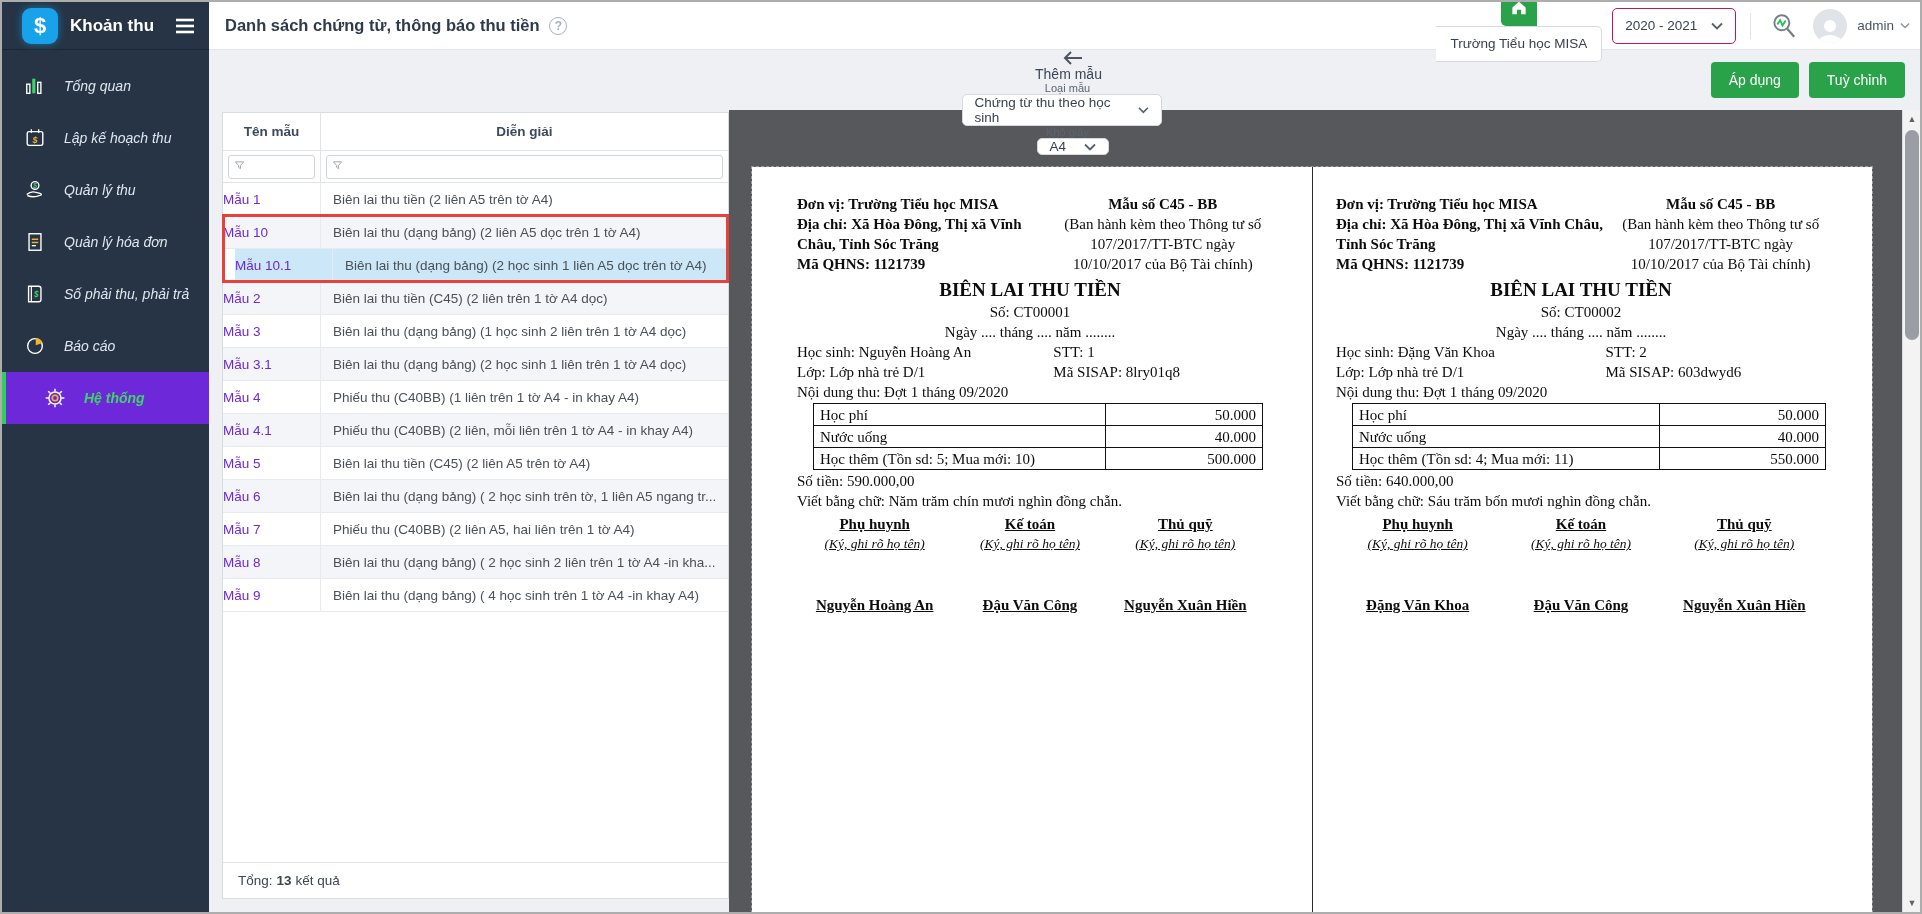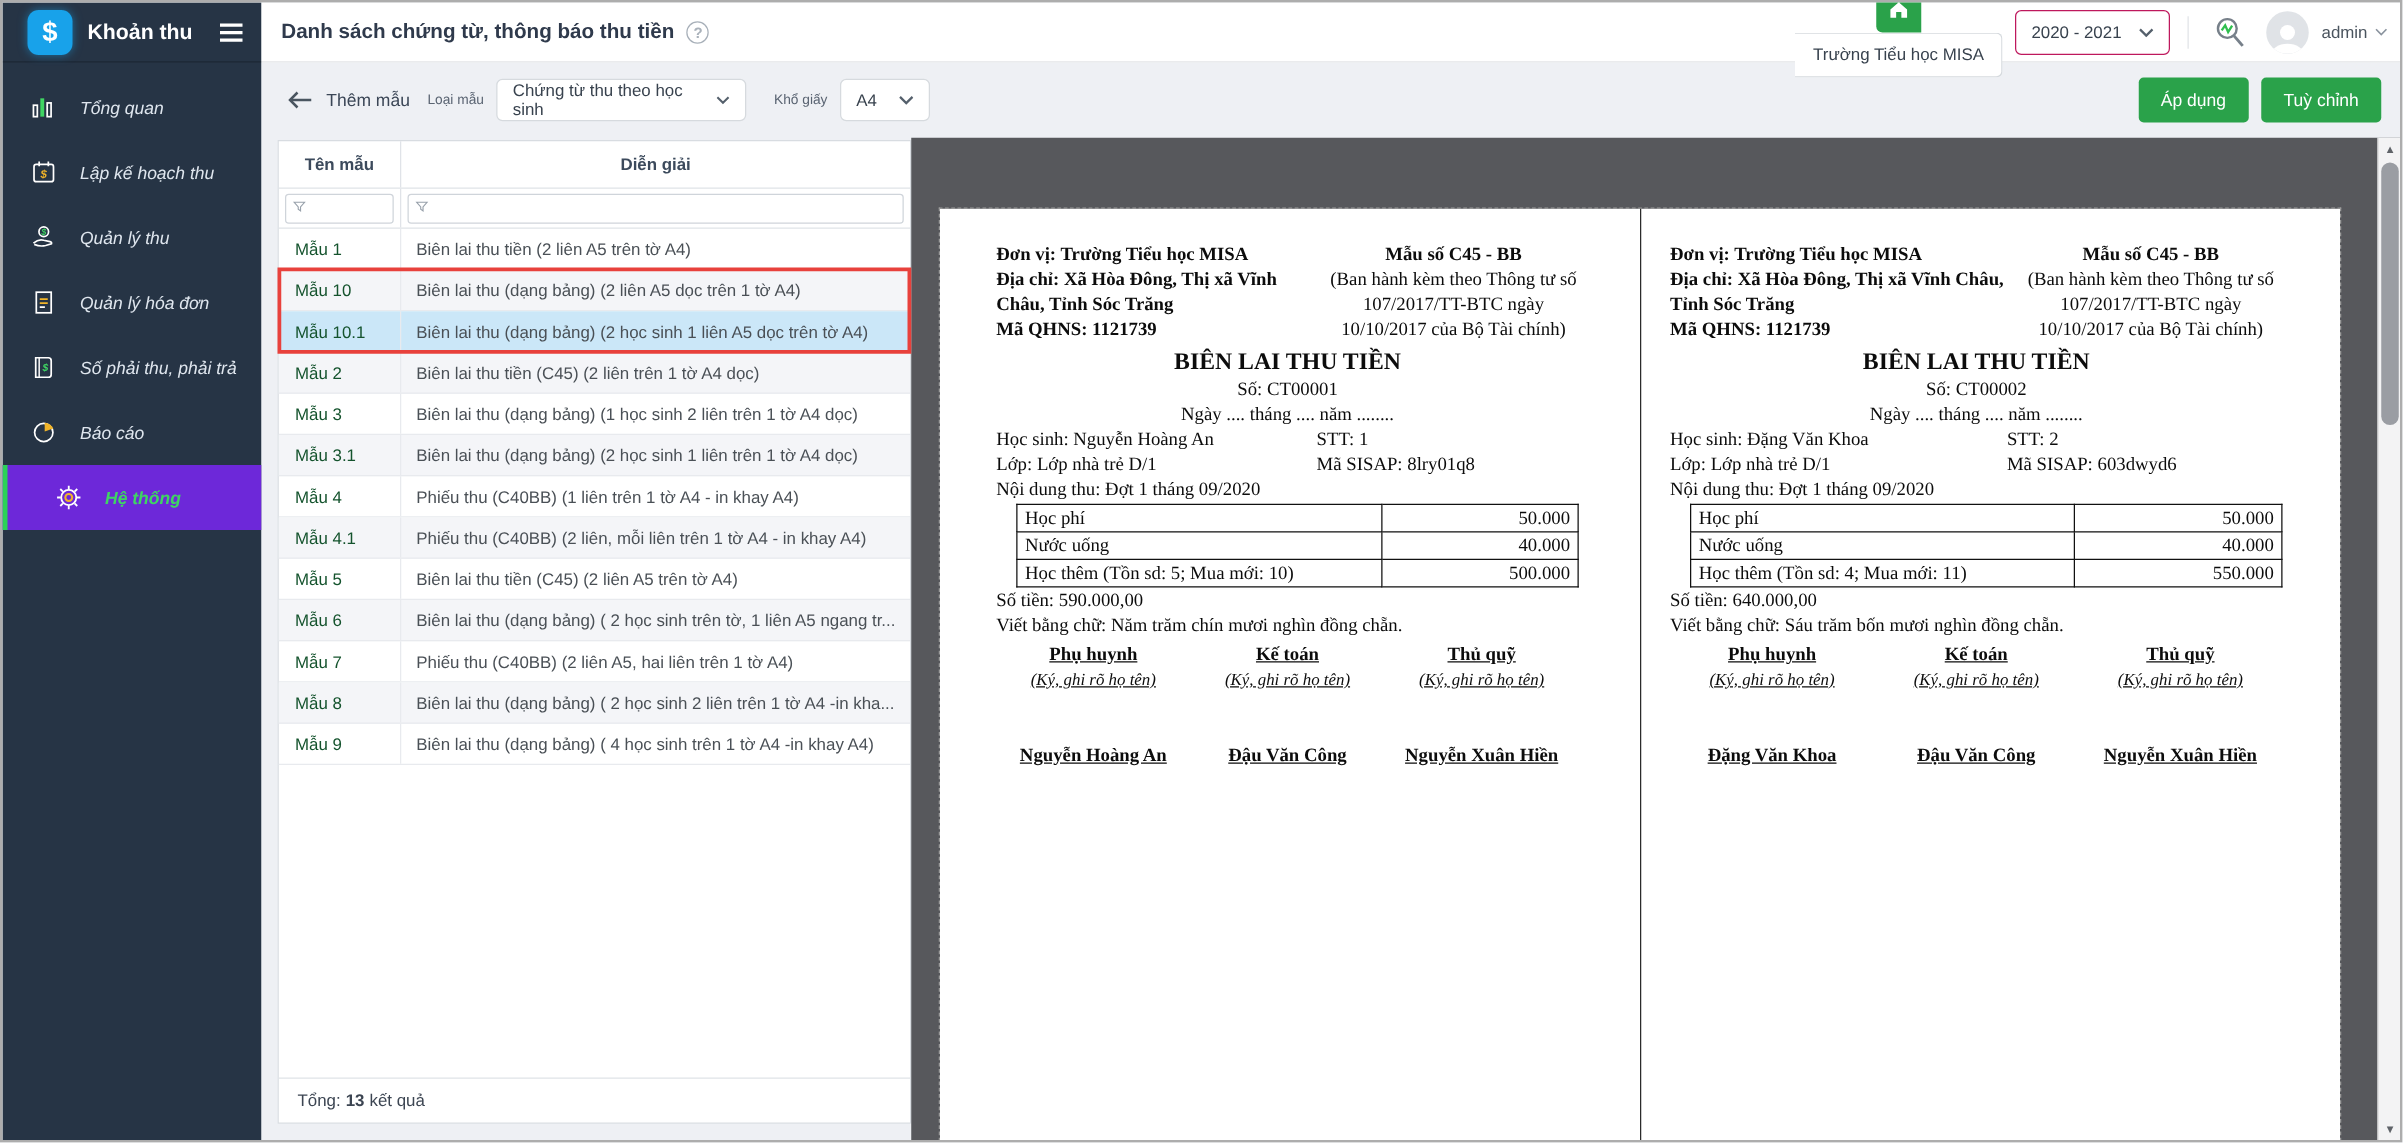--- a/index.html
+++ b/index.html
@@ -33,21 +33,21 @@
                   border-radius:0 5px 5px 0; font-size:13.5px; color:#38424e; background:#fff; }
   .year-select { height:36px; display:flex; align-items:center; gap:14px; padding:0 12px; border:1px solid #be185d; border-radius:5px;
                  font-size:13.5px; color:#38424e; background:#fff; cursor:pointer; }
   .v-div { width:1px; height:26px; background:#e1e4e8; margin:0 4px; }
   .icon-btn { width:38px; height:38px; display:flex; align-items:center; justify-content:center; cursor:pointer; }
   .avatar { width:34px; height:34px; border-radius:50%; background:#e0e3e7; overflow:hidden; display:flex; align-items:flex-end; justify-content:center; }
   .admin-wrap { display:flex; align-items:center; gap:6px; cursor:pointer; color:#4a545e; font-size:13.5px; }
 
   
   .toolbar { position:absolute; left:207px; top:48px; right:0; height:60px; background:#eef0f4;
-             display:flex; align-items:center; padding-left:16px; z-index:3; }
+             display:flex; align-items:center; padding-left:16px; z-index:3;flex-direction:column; }
   .back-btn { width:30px; height:30px; display:flex; align-items:center; justify-content:center; cursor:pointer; }
   .tb-link { font-size:14px; color:#3b4656; margin:0 14px 0 6px; cursor:pointer; }
   .tb-label { font-size:11px; color:#5a6472; margin-right:10px; }
   .select { height:34px; background:#fff; border:1px solid #d6dade; border-radius:5px; display:flex; align-items:center;
             padding:0 12px; gap:16px; font-size:13.5px; color:#38424e; cursor:pointer; }
   .sel-type { width:200px; justify-content:space-between; margin-right:22px; }
   .sel-paper { width:72px; justify-content:space-between; }
   .tb-buttons { position:absolute; right:15px; top:12px; display:flex; gap:10px; }
   .btn-green { height:36px; padding:0 18px; background:#2aa24a; color:#fff; border:none; border-radius:4px; font-size:14px;
                font-family:inherit; cursor:pointer; }
@@ -63,23 +63,23 @@
   .fc { display:flex; align-items:center; padding:0 5px; }
   .fc1 { width:98px; border-right:1px solid #e0e3e8; }
   .fc2 { flex:1; }
   .filter-box { position:relative; width:100%; height:24px; }
   .filter-box input { width:100%; height:24px; border:1px solid #cfd4da; border-radius:3px; padding:0 4px 0 22px;
                       font-size:12px; font-family:inherit; color:#444; outline:none; background:#fff; }
   .filter-box .fi { position:absolute; left:6px; top:5px; }
   .t-body { position:relative; flex:1; }
   .t-row { display:flex; height:33px; border-bottom:1px solid #e8eaee; cursor:pointer; }
   .t-row:nth-child(even) { background:#f4f5f8; }
-  .t-row.selected { background:#cbe7f8; }
-  .td-name { width:98px; border-right:1px solid #e8eaee; display:flex; align-items:center; padding-left:13px;
-             font-size:13.5px; color:#14532d; }
+  .t-row.selected { background:#cbe7f8;margin-left:12px; }
+  .td-name { width:98px; border-right:1px solid #e8eaee; display:flex; align-items:center; 
+             font-size:13.5px; color:#6d28d9; }
   .td-desc { flex:1; display:flex; align-items:center; padding-left:12px; font-size:13.5px; color:#4a5056;
              white-space:nowrap; overflow:hidden; text-overflow:ellipsis; }
   .red-frame { position:absolute; left:-1px; right:-1px; top:31px; height:69px; border:3px solid #e8413c; pointer-events:none; z-index:2; }
   .t-footer { height:36px; border-top:1px solid #e0e3e8; display:flex; align-items:center; padding-left:15px;
               font-size:13.5px; color:#3c4552; gap:4px; }
   .t-footer b { font-weight:bold; }
 
   
   .preview { position:absolute; left:727px; top:108px; right:0; bottom:0; background:#57585c; overflow:hidden; }
   .paper { position:absolute; left:23px; top:57px; width:1120px; height:900px; background:#fff; outline:1px dashed #9b9b9b; }

